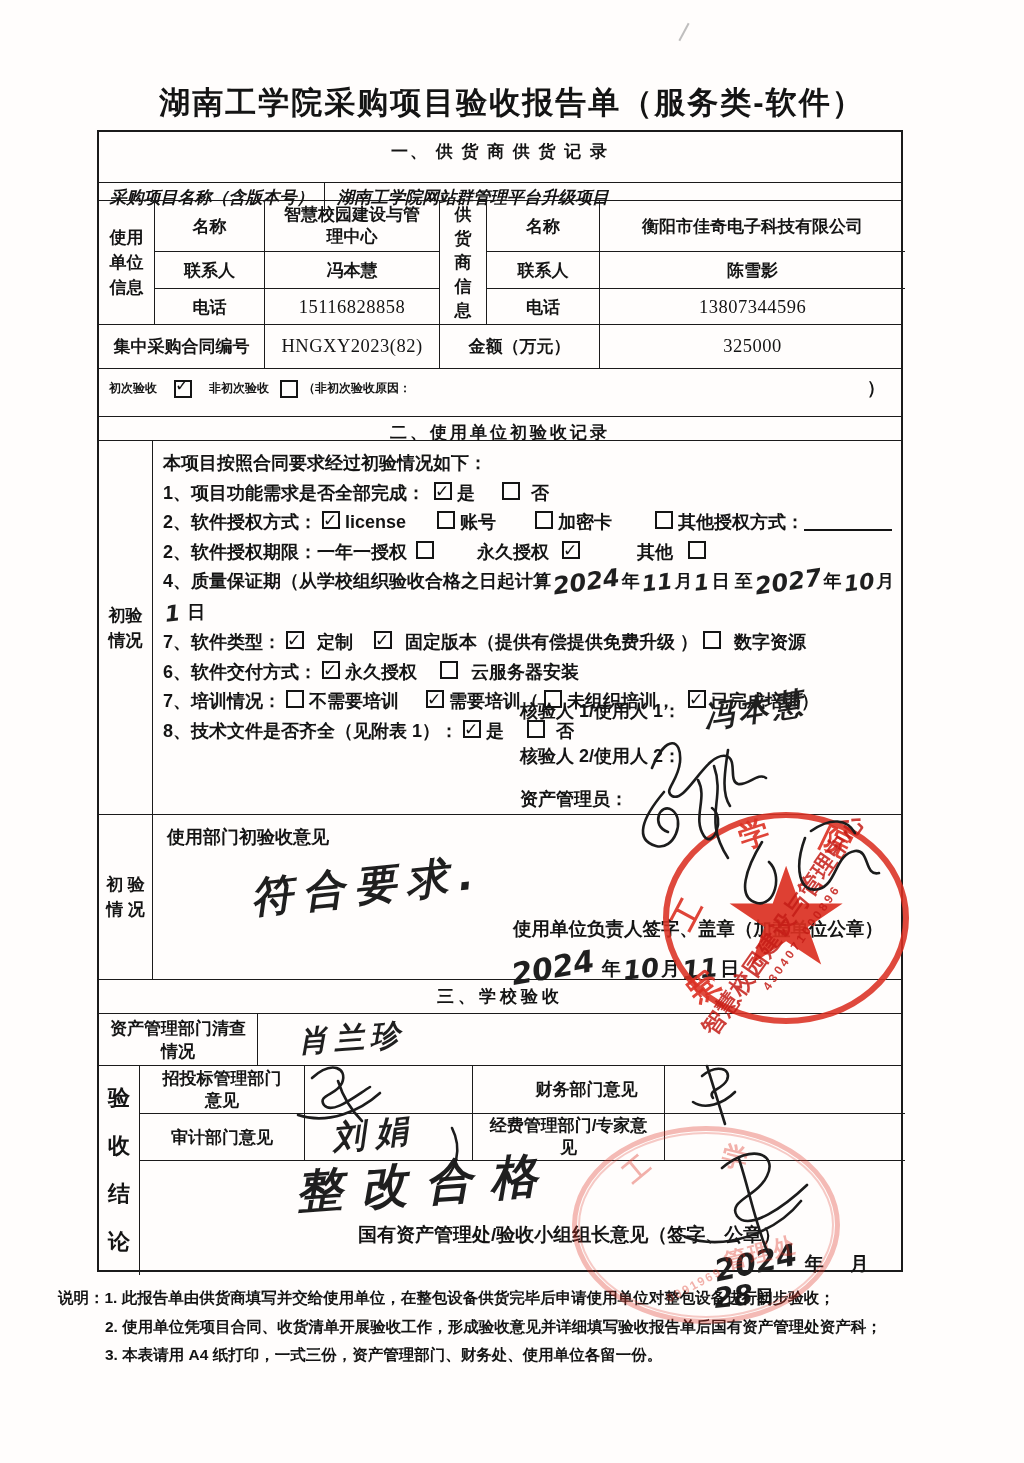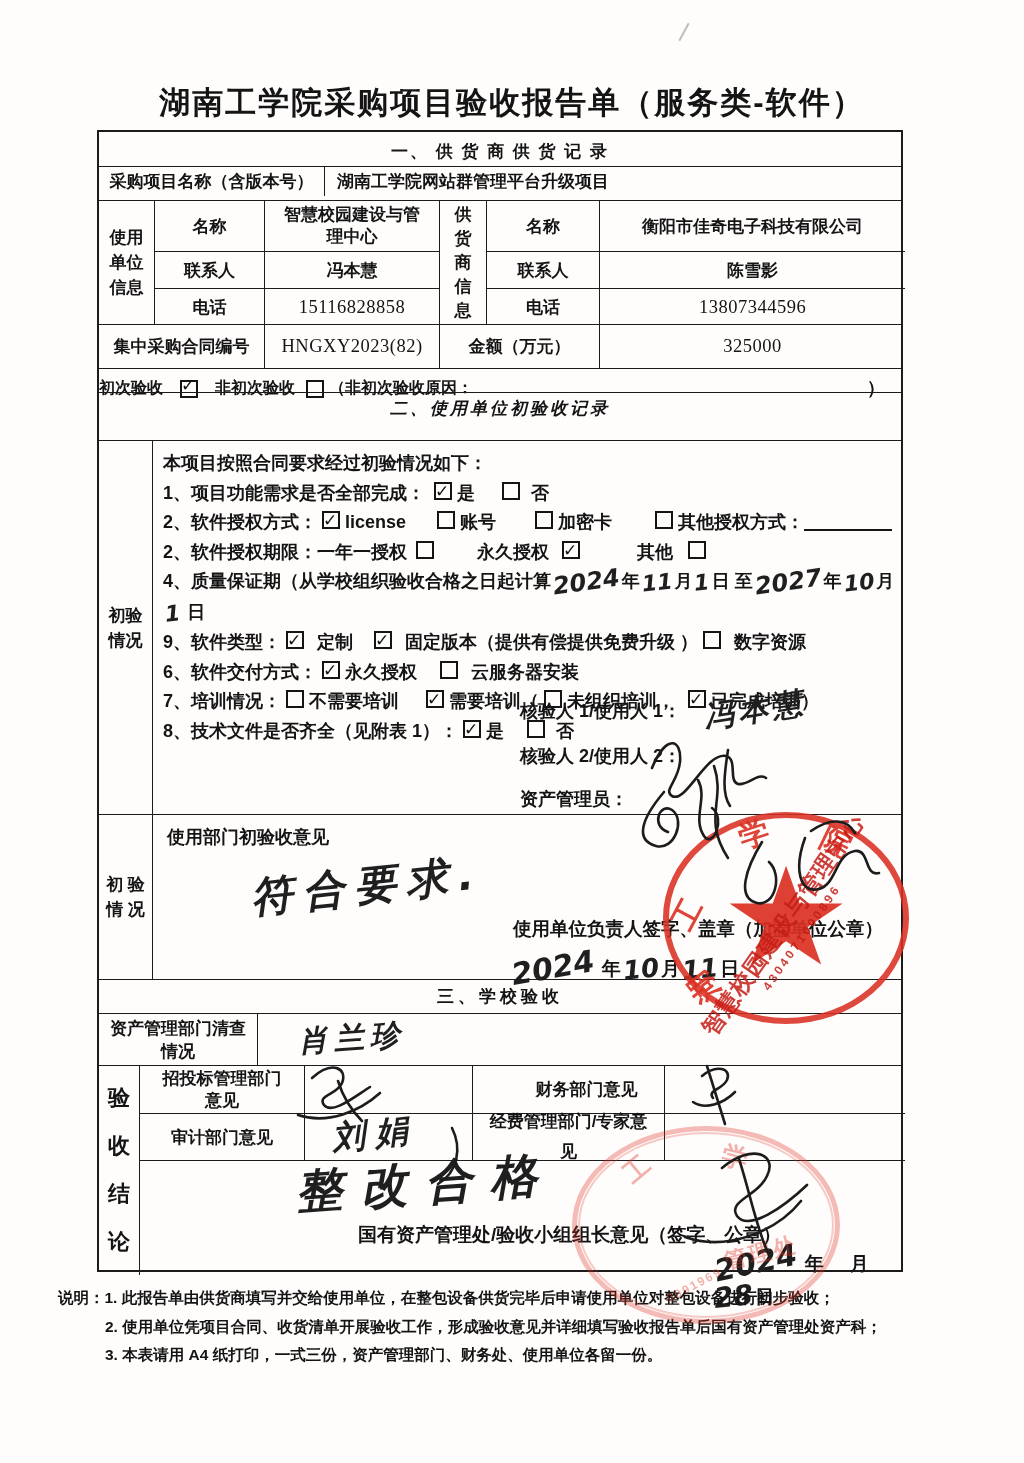--- a/index.html
+++ b/index.html
@@ -56,21 +56,21 @@
   <div class="penmark"></div>
 
   <div class="doc-title">湖南工学院采购项目验收报告单（服务类-软件）</div>
 
   <div class="tbl">
 
     <div class="row first" style="top:0;height:38px;">
       <div class="sec-hdr">一、 供 货 商 供 货 记 录</div>
     </div>
 
-    <div class="row" style="top:34px;height:30px;">
+    <div class="row" style="top:50px;height:30px;font-style:italic;">
       <div class="cell lbl" style="left:0;width:225px;font-size:17px;">采购项目名称（含版本号）</div>
       <div class="cell bl left lbl" style="left:225px;width:581px;padding-left:12px;">湖南工学院网站群管理平台升级项目</div>
     </div>
 
     <div class="row" style="top:68px;height:124px;">
       <div class="cell" style="left:0;width:55px;">
         <div class="vstack">
           <span>使用</span>
           <span>单位</span>
           <span>信息</span>
@@ -103,52 +103,52 @@
     </div>
 
     <div class="row" style="top:192px;height:44px;">
       <div class="cell lbl" style="left:0;width:165px;">集中采购合同编号</div>
       <div class="cell bl num" style="left:165px;width:175px;">HNGXY2023(82)</div>
       <div class="cell bl lbl" style="left:340px;width:160px;">金额（万元）</div>
       <div class="cell bl num" style="left:500px;width:306px;">325000</div>
     </div>
 
     <div class="row" style="top:236px;height:40px;">
-      <div class="cell left lbl" style="left:0;width:100%;font-size:16px;">
+      <div class="cell left lbl" style="left:0;width:100%;padding-left:10px;font-size:12px;">
           <span>初次验收</span>
           <span class="gap" style="width: 12px;"></span>
           <span class="cb checked"></span>
           <span class="gap" style="width: 12px;"></span>
           <span>非初次验收</span>
           <span class="gap" style="width: 6px;"></span>
           <span class="cb"></span>
           <span>（非初次验收原因：</span>
         </div>
       <div class="abs" style="right:16px;top:7px;font-size:18px;font-weight:bold;">）</div>
     </div>
 
-    <div class="row" style="top:260px;height:32px;font-style:italic;">
+    <div class="row" style="top:284px;height:32px;">
       <div class="sec-hdr" style="letter-spacing:3px;">二、使用单位初验收记录</div>
     </div>
 
     <div class="row" style="top:308px;height:374px;">
       <div class="cell" style="left:0;width:53px;">
         <div class="vstack">
           <span>初验</span>
           <span>情况</span>
         </div>
       </div>
       <div class="cell bl left" style="left:53px;width:753px;align-items:flex-start;">
         <div class="checklist">
           <div><span>本项目按照合同要求经过初验情况如下：</span></div>
           <div><span>1、项目功能需求是否全部完成：</span><span class="gap" style="width: 4px;"></span><span class="cb checked"></span><span>是</span><span class="gap" style="width: 22px;"></span><span class="cb"></span><span class="gap" style="width: 6px;"></span><span>否</span></div>
           <div><span>2、软件授权方式：</span><span class="cb checked"></span><span>license</span><span class="gap" style="width: 26px;"></span><span class="cb"></span><span>账号</span><span class="gap" style="width: 34px;"></span><span class="cb"></span><span>加密卡</span><span class="gap" style="width: 38px;"></span><span class="cb"></span><span>其他授权方式：</span><span class="blankline" style="width: 88px;"></span></div>
           <div><span>2、软件授权期限：一年一授权</span><span class="gap" style="width: 4px;"></span><span class="cb"></span><span class="gap" style="width: 38px;"></span><span>永久授权</span><span class="gap" style="width: 8px;"></span><span class="cb checked"></span><span class="gap" style="width: 52px;"></span><span>其他</span><span class="gap" style="width: 10px;"></span><span class="cb"></span></div>
           <div><span>4、质量保证期（从学校组织验收合格之日起计算</span><span class="hw" style="font-size: 24px; transform: rotate(-8deg); margin: 0px 2px; vertical-align: -3px;">2024</span><span>年</span><span class="hw" style="font-size: 22px; transform: rotate(-6deg); margin: 0px 2px; vertical-align: -3px;">11</span><span>月</span><span class="hw" style="font-size: 22px; transform: rotate(-6deg); margin: 0px 2px; vertical-align: -3px;">1</span><span>日 至</span><span class="hw" style="font-size: 24px; transform: rotate(-8deg); margin: 0px 2px; vertical-align: -3px;">2027</span><span>年</span><span class="hw" style="font-size: 22px; transform: rotate(-6deg); margin: 0px 2px; vertical-align: -3px;">10</span><span>月</span><span class="hw" style="font-size: 22px; transform: rotate(-6deg); margin: 0px 2px; vertical-align: -3px;">1</span><span> 日</span></div>
-          <div><span>9、软件类型：</span><span class="cb checked"></span><span class="gap" style="width: 8px;"></span><span>定制</span><span class="gap" style="width: 16px;"></span><span class="cb checked"></span><span class="gap" style="width: 8px;"></span><span>固定版本（提供有偿提供免费升级 ）</span><span class="cb"></span><span class="gap" style="width: 8px;"></span><span>数字资源</span></div>
+          <div><span>7、软件类型：</span><span class="cb checked"></span><span class="gap" style="width: 8px;"></span><span>定制</span><span class="gap" style="width: 16px;"></span><span class="cb checked"></span><span class="gap" style="width: 8px;"></span><span>固定版本（提供有偿提供免费升级 ）</span><span class="cb"></span><span class="gap" style="width: 8px;"></span><span>数字资源</span></div>
           <div><span>6、软件交付方式：</span><span class="cb checked"></span><span>永久授权</span><span class="gap" style="width: 18px;"></span><span class="cb"></span><span class="gap" style="width: 8px;"></span><span>云服务器安装</span></div>
           <div><span>7、培训情况：</span><span class="cb"></span><span>不需要培训</span><span class="gap" style="width: 22px;"></span><span class="cb checked"></span><span>需要培训（</span><span class="cb"></span><span>未组织培训，</span><span class="gap" style="width: 8px;"></span><span class="cb checked"></span><span>已完成培训）</span></div>
           <div><span>8、技术文件是否齐全（见附表 1）：</span><span class="cb checked"></span><span>是</span><span class="gap" style="width: 18px;"></span><span class="cb"></span><span class="gap" style="width: 6px;"></span><span>否</span></div>
         </div>
         <div class="abs" style="left:367px;top:258px;font-size:18px;font-weight:600;">核验人 1/使用人 1：</div>
         <div class="abs" style="left:367px;top:303px;font-size:18px;font-weight:600;">核验人 2/使用人 2：</div>
         <div class="abs" style="left:367px;top:346px;font-size:18px;font-weight:600;">资产管理员：</div>
       </div>
     </div>
 
@@ -185,21 +185,21 @@
         </div>
       </div>
 
       <div class="cell bl lbl" style="left:40px;width:165px;height:47px;bottom:auto;line-height:22px;padding:0 18px;">招投标管理部门意见</div>
       <div class="cell bl" style="left:205px;width:168px;height:47px;bottom:auto;"></div>
       <div class="cell bl lbl" style="left:373px;width:192px;height:47px;bottom:auto;padding-left:36px;">财务部门意见</div>
       <div class="cell bl" style="left:565px;width:241px;height:47px;bottom:auto;"></div>
 
       <div class="cell bl lbl" style="left:40px;width:165px;top:47px;height:47px;bottom:auto;border-top:1.7px solid #1b1b1b;">审计部门意见</div>
       <div class="cell bl" style="left:205px;width:168px;top:47px;height:47px;bottom:auto;border-top:1.7px solid #1b1b1b;"></div>
-      <div class="cell bl lbl" style="left:373px;width:192px;top:47px;height:47px;bottom:auto;border-top:1.7px solid #1b1b1b;line-height:30px;padding:0 14px;">经费管理部门/专家意见</div>
+      <div class="cell bl lbl" style="left:373px;width:192px;top:47px;height:47px;bottom:auto;border-top:1.7px solid #1b1b1b;line-height:22px;padding:0 14px;">经费管理部门/专家意见</div>
       <div class="cell bl" style="left:565px;width:241px;top:47px;height:47px;bottom:auto;border-top:1.7px solid #1b1b1b;"></div>
 
       <div class="cell bl left" style="left:40px;width:766px;top:94px;height:115px;bottom:auto;border-top:1.7px solid #1b1b1b;align-items:flex-start;">
         <div class="abs" style="left:218px;top:61px;font-size:19px;font-weight:bold;">国有资产管理处/验收小组组长意见（签字、公章）</div>
         <div class="abs" style="left:572px;top:84px;font-size:19px;font-weight:bold;"><span class="hw" style="font-size: 30px; transform: rotate(-12deg); margin: 0px 2px; vertical-align: -3px;">2024</span><span> 年</span><span class="gap" style="width: 26px;"></span><span>月</span><span class="hw" style="font-size: 28px; transform: rotate(-6deg); margin: 0px 2px; vertical-align: -3px;">28</span><span>日</span></div>
       </div>
     </div>
   </div>
 
   <div class="hw-abs hw" style="left:703px;top:690px;font-size:30px;letter-spacing:5px;transform:rotate(-9deg);">冯本慧</div>

